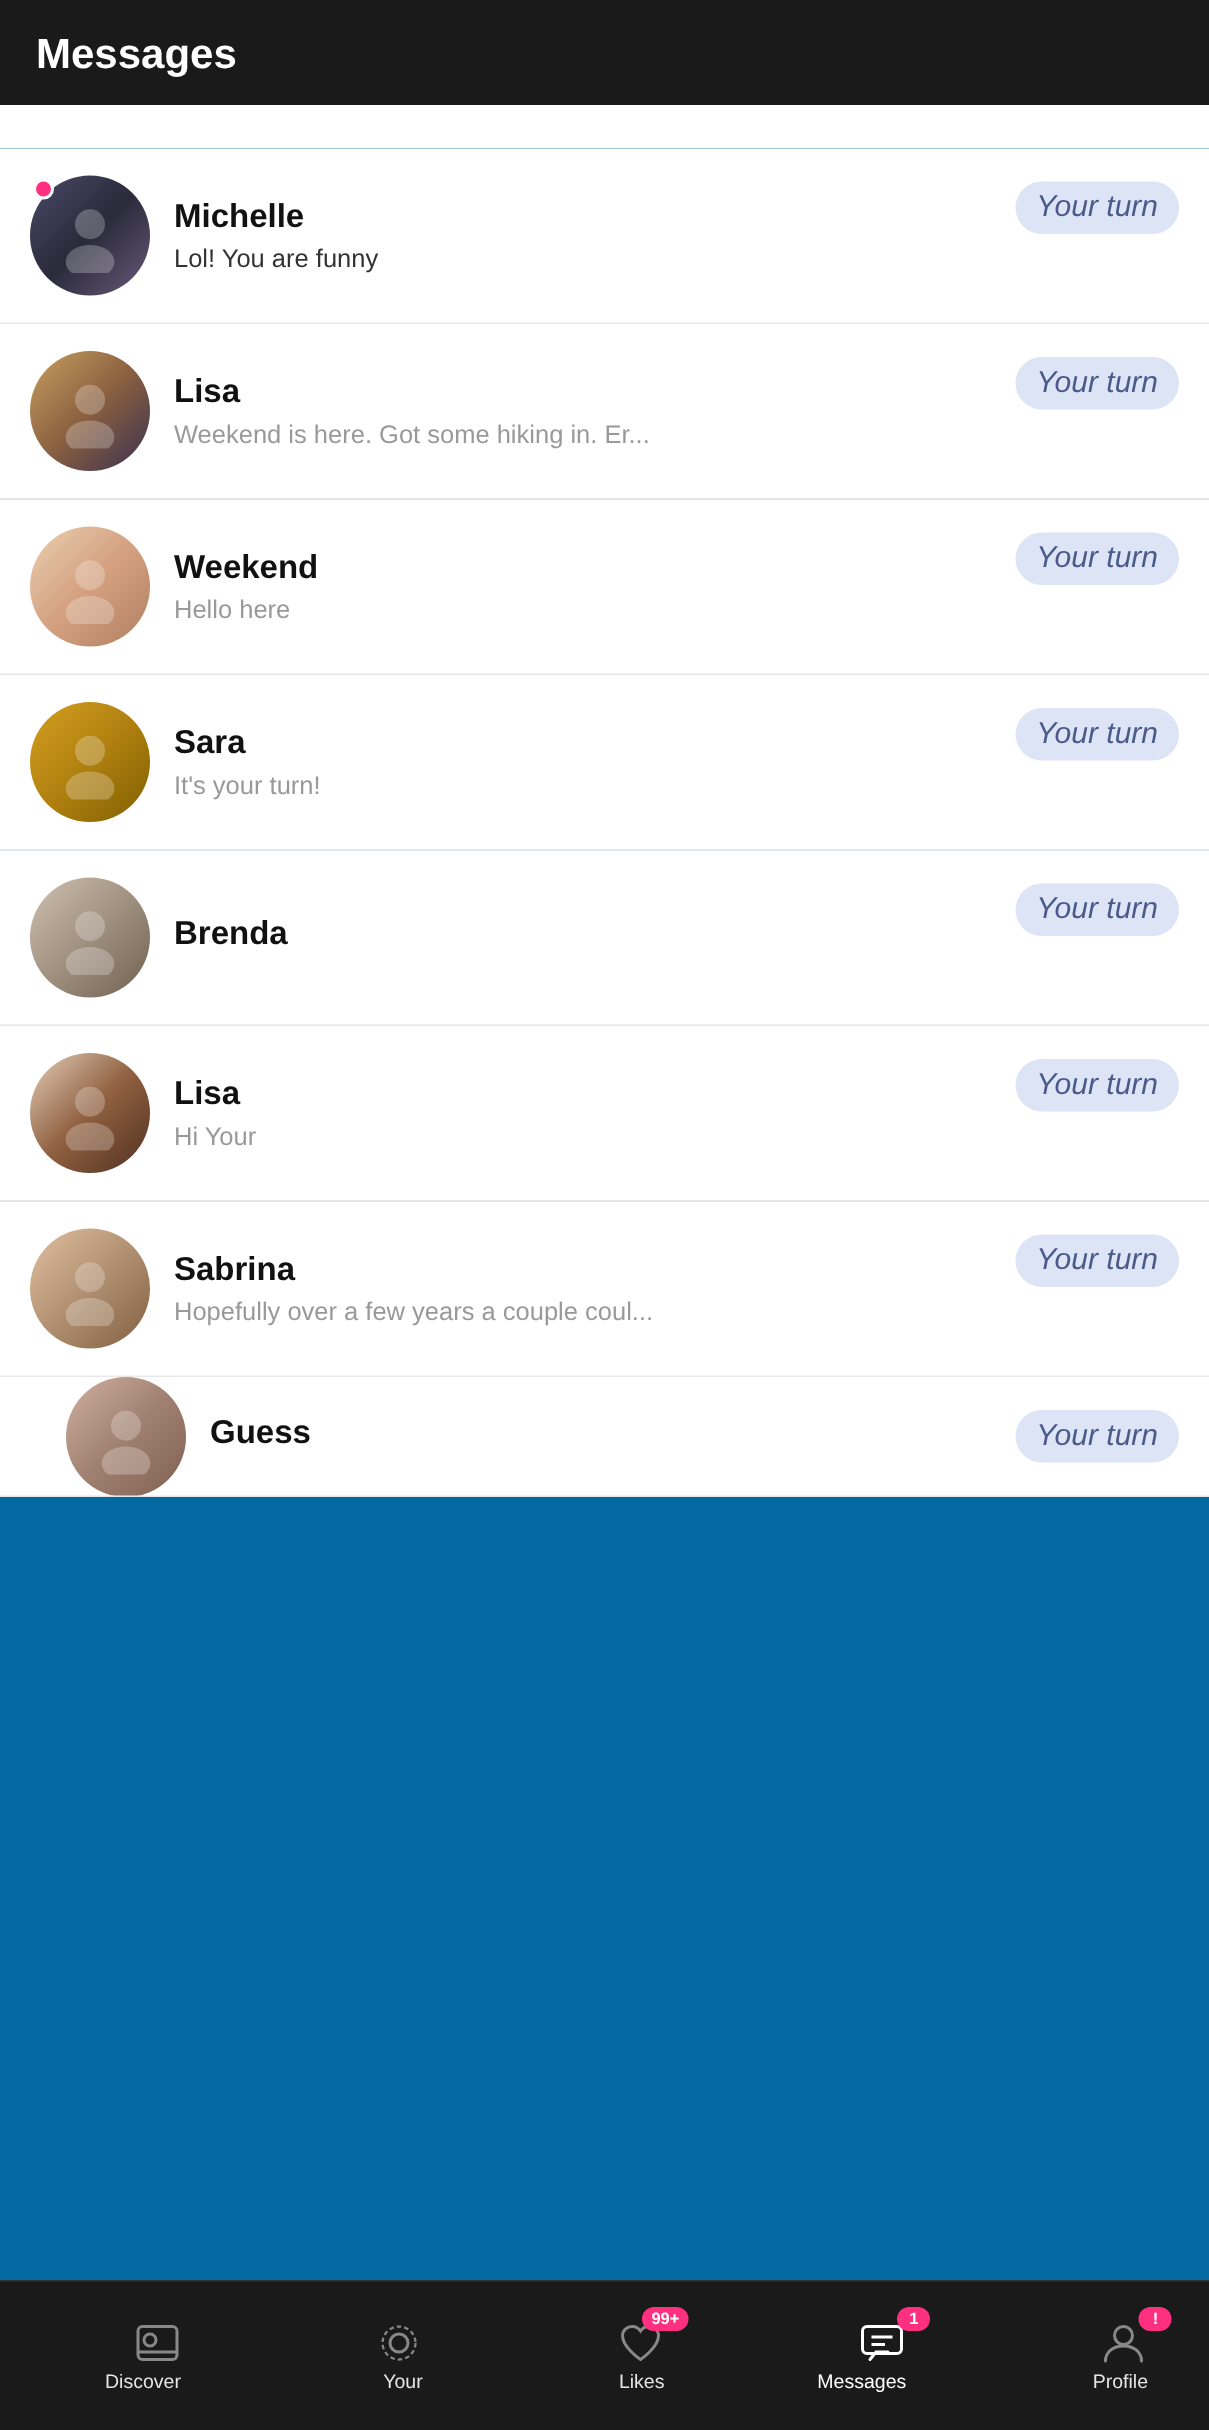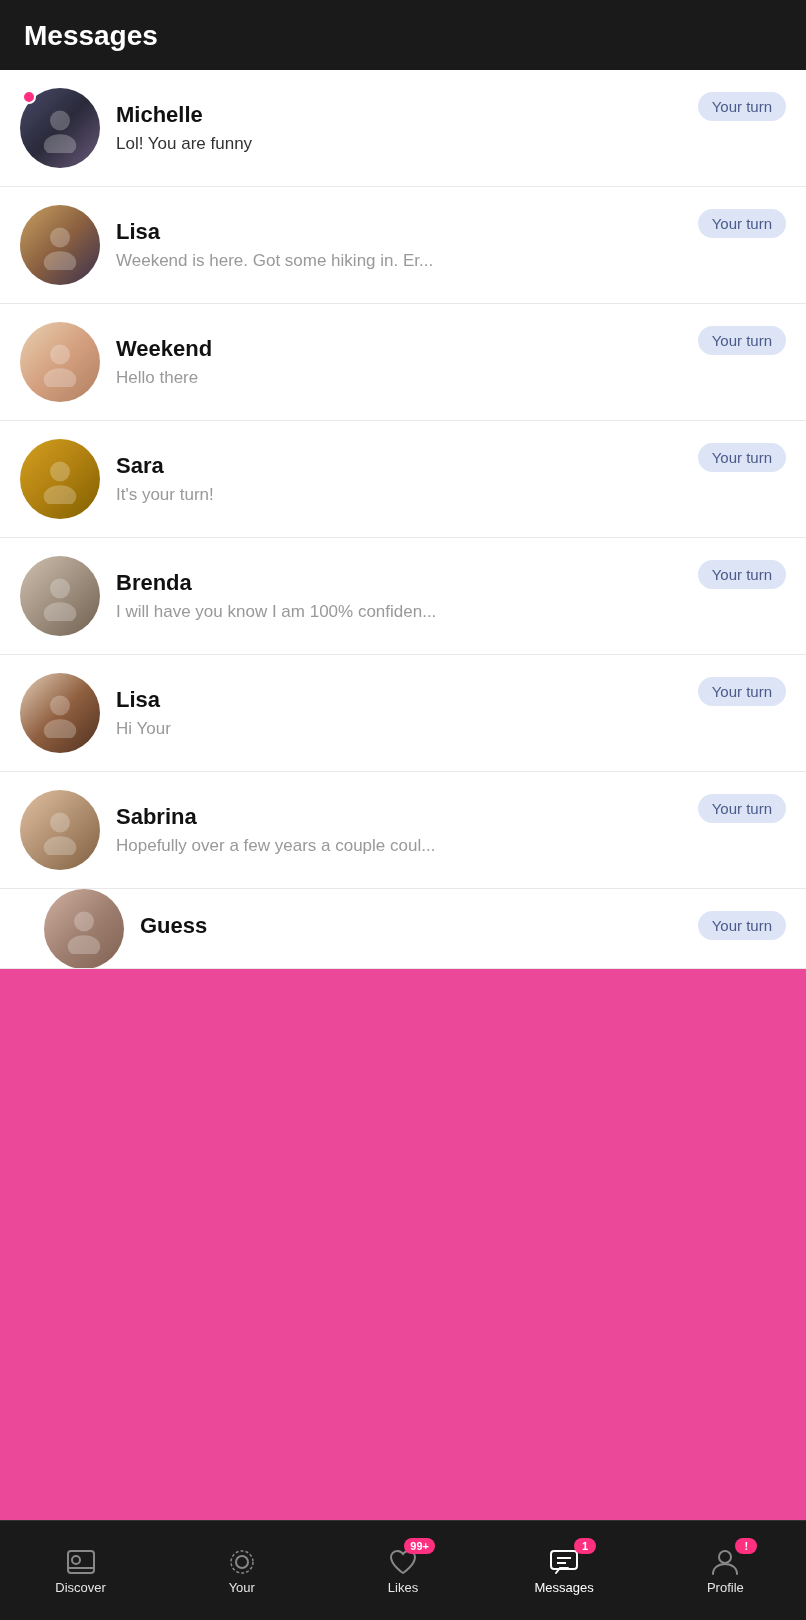--- a/index.html
+++ b/index.html
@@ -16,22 +16,23 @@
       padding: 20px 24px 18px;
       flex-shrink: 0;
     }
     .header-title {
       color: #fff;
       font-size: 28px;
       font-weight: 700;
     }
     .messages-list {
       flex: 1;
-      background: #ec4899;
+      background: #0369a1;
       overflow-y: auto;
+      margin-top: 29px;
     }
     .message-item {
       display: flex;
       align-items: center;
       padding: 18px 20px;
       border-bottom: 1px solid #e8e8e8;
       position: relative;
       cursor: pointer;
       background: #fff;
     }
@@ -90,42 +91,43 @@
       max-width: 430px;
     }
     .message-preview.dark {
       color: #333;
     }
     .turn-badge {
       background: #dce4f5;
       color: #4a5a8a;
       border-radius: 20px;
       padding: 6px 14px;
-      font-size: 15px;
+      font-size: 20px;
       font-weight: 500;
       white-space: nowrap;
       align-self: flex-start;
       margin-top: 4px;
       flex-shrink: 0;
+      font-style: italic;
     }
 
     
     .bottom-nav {
       height: 100px;
       background: #1a1a1a;
       display: flex;
       align-items: center;
       justify-content: space-around;
       flex-shrink: 0;
       border-top: 1px solid #333;
     }
     .nav-item {
       display: flex;
       flex-direction: column;
-      align-items: center;
+      align-items: flex-end;
       gap: 2px;
       cursor: pointer;
       position: relative;
       min-width: 80px;
     }
     .nav-icon-wrapper {
       position: relative;
       display: flex;
       align-items: center;
       justify-content: center;
@@ -218,21 +220,21 @@
           <div class="avatar-face">
             <svg viewBox="0 0 40 40" width="50" height="50" fill="rgba(255,255,255,0.25)">
       <circle cx="20" cy="14" r="8"></circle>
       <ellipse cx="20" cy="34" rx="13" ry="9"></ellipse>
     </svg>
           </div>
         </div>
       </div>
       <div class="message-content">
         <div class="message-name">Weekend</div>
-        <div class="message-preview">Hello there</div>
+        <div class="message-preview">Hello here</div>
       </div>
       <div class="turn-badge">Your turn</div>
     </div>
     <div class="message-item">
       <div class="avatar-wrapper">
         <div class="avatar avatar-sara">
           <div class="avatar-face">
             <svg viewBox="0 0 40 40" width="50" height="50" fill="rgba(255,255,255,0.25)">
       <circle cx="20" cy="14" r="8"></circle>
       <ellipse cx="20" cy="34" rx="13" ry="9"></ellipse>
@@ -252,21 +254,20 @@
           <div class="avatar-face">
             <svg viewBox="0 0 40 40" width="50" height="50" fill="rgba(255,255,255,0.25)">
       <circle cx="20" cy="14" r="8"></circle>
       <ellipse cx="20" cy="34" rx="13" ry="9"></ellipse>
     </svg>
           </div>
         </div>
       </div>
       <div class="message-content">
         <div class="message-name">Brenda</div>
-        <div class="message-preview">I will have you know I am 100% confiden...</div>
       </div>
       <div class="turn-badge">Your turn</div>
     </div>
     <div class="message-item">
       <div class="avatar-wrapper">
         <div class="avatar avatar-lisa2">
           <div class="avatar-face">
             <svg viewBox="0 0 40 40" width="50" height="50" fill="rgba(255,255,255,0.25)">
       <circle cx="20" cy="14" r="8"></circle>
       <ellipse cx="20" cy="34" rx="13" ry="9"></ellipse>

